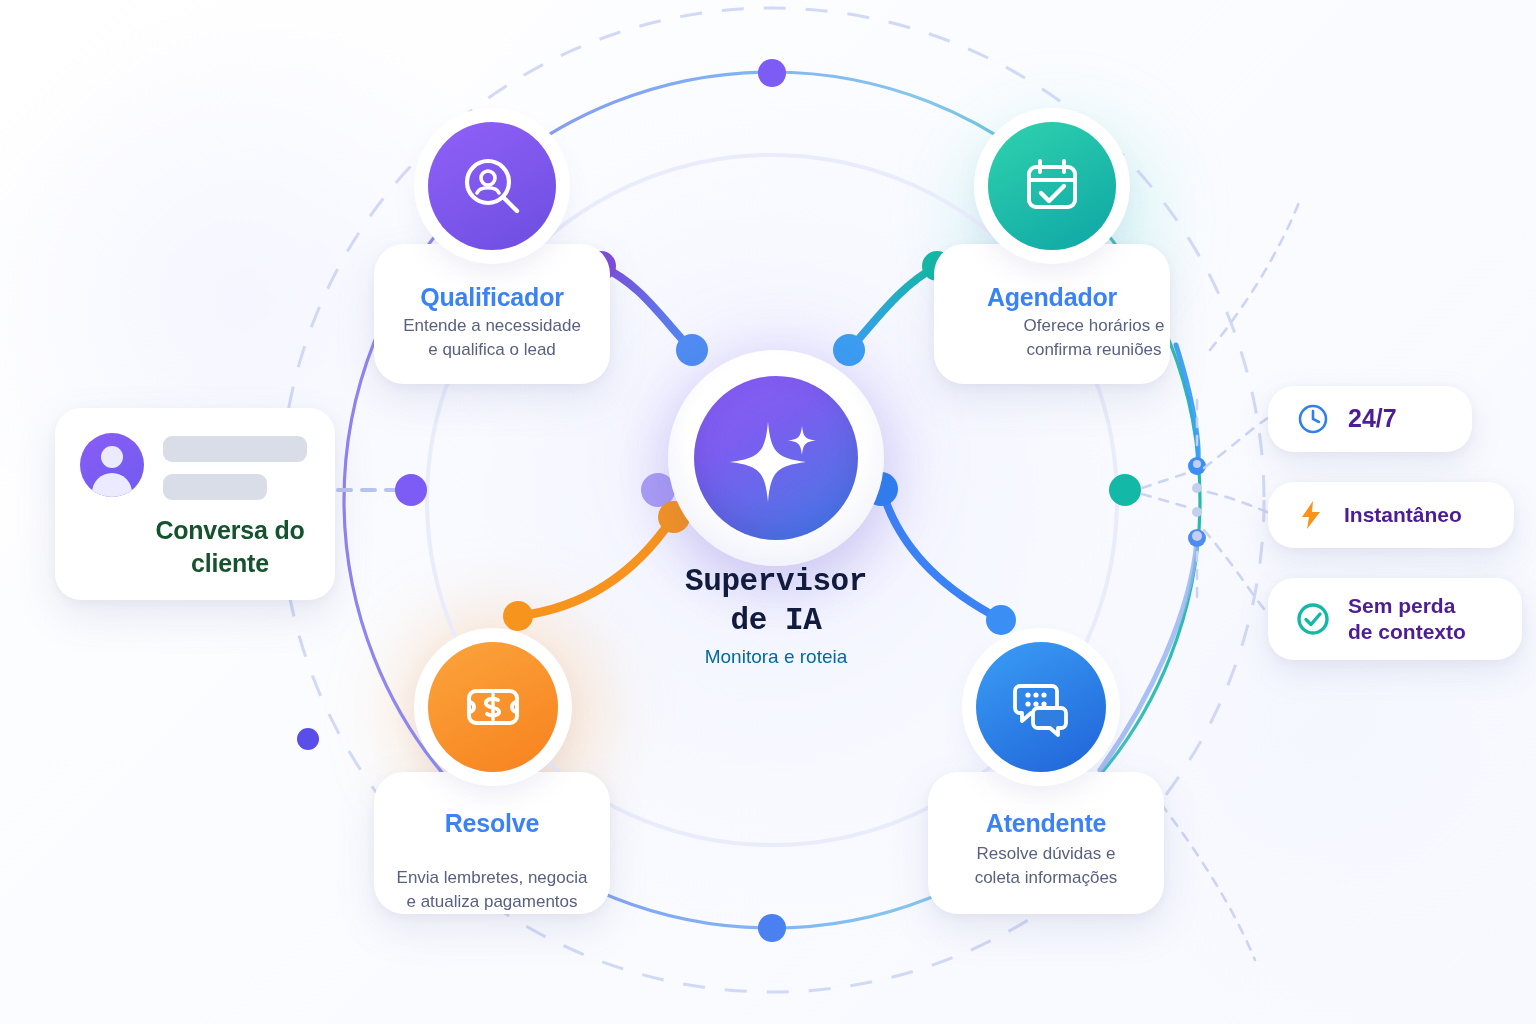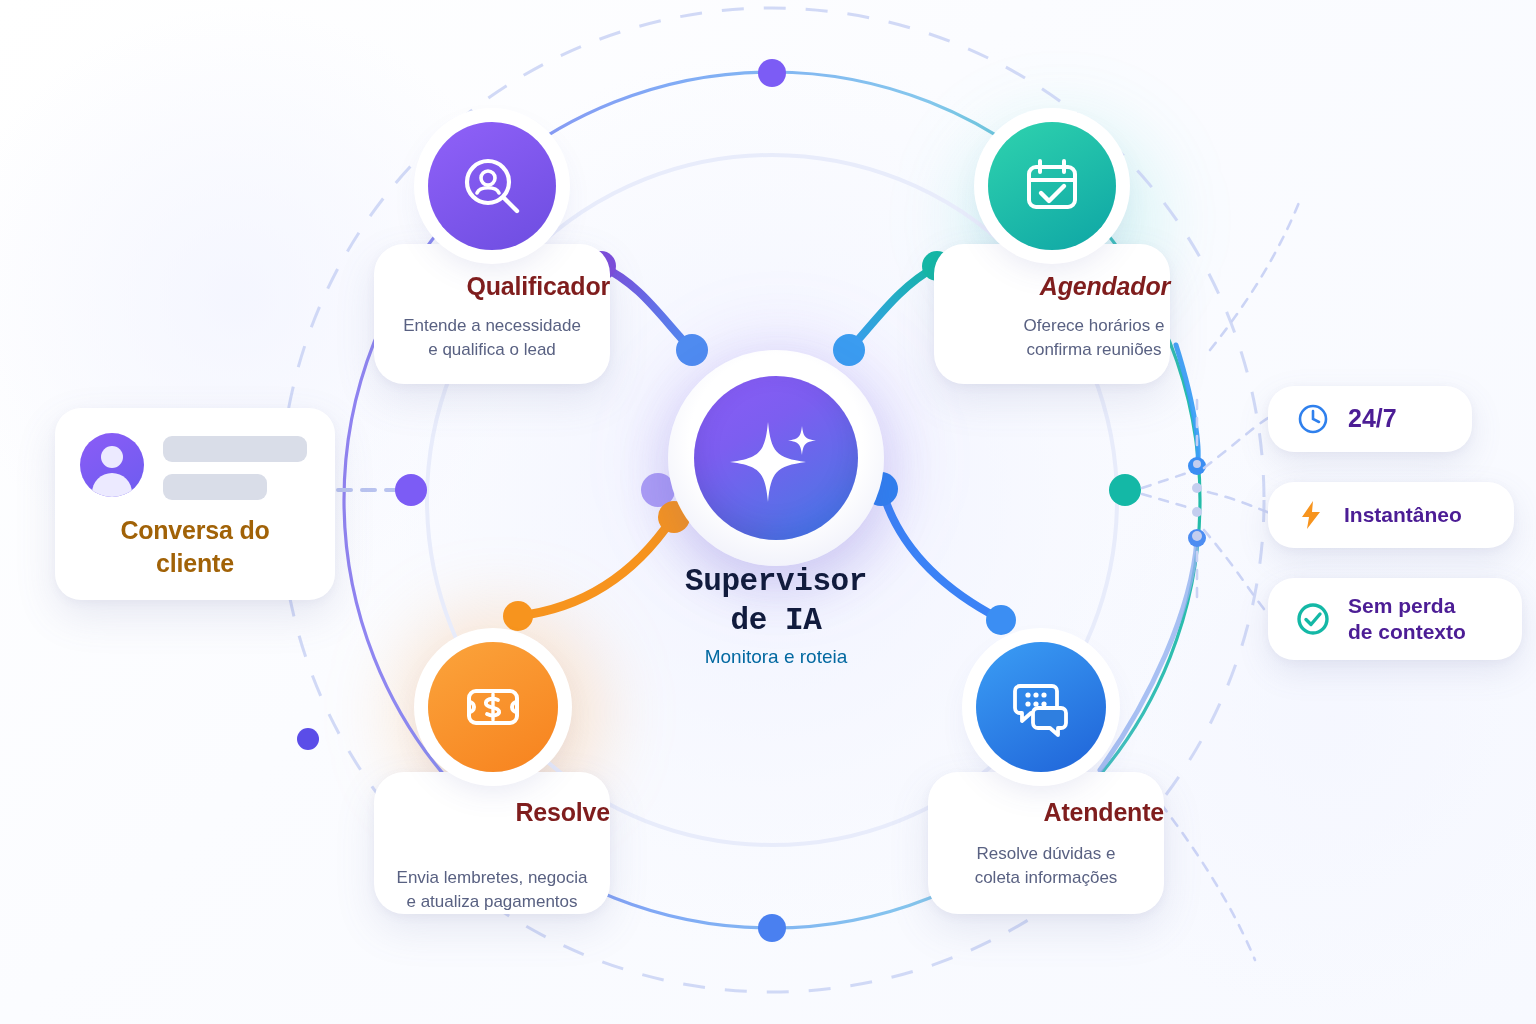--- a/index.html
+++ b/index.html
@@ -29,22 +29,22 @@
     position:absolute;left:0;top:0;
     background:#ffffff;border-radius:30px;
     box-shadow:0 16px 40px rgba(98,106,160,.13), 0 3px 10px rgba(98,106,160,.07);
   }
   .node .disc{
     position:absolute;border-radius:50%;
     display:flex;align-items:center;justify-content:center;
     box-shadow:0 0 0 14px #ffffff, 0 14px 34px rgba(70,80,160,.17);
   }
   .node .title{
-    position:absolute;width:100%;text-align:right;
-    font-weight:bold;color:#7f1d1d;letter-spacing:-.2px;
+    position:absolute;width:100%;text-align:center;
+    font-weight:bold;color:#3b82f6;letter-spacing:-.2px;margin-top:11px;
   }
   .node .sub{
     position:absolute;width:100%;text-align:center;
     color:#596182;line-height:1.42;
   }
 
   
   #hub{position:absolute;left:668px;top:350px;width:216px;height:330px;}
   #hub .halo{
     position:absolute;left:0;top:0;width:216px;height:216px;border-radius:50%;
@@ -69,21 +69,21 @@
   #conv .avatar{position:absolute;left:25px;top:25px;width:64px;height:64px;border-radius:50%;
     background:linear-gradient(150deg,#8b5cf6,#6d5cf0);overflow:hidden;}
   #conv .av-head{position:absolute;left:50%;top:13px;transform:translateX(-50%);
     width:22px;height:22px;border-radius:50%;background:#eceaff;}
   #conv .av-body{position:absolute;left:50%;top:40px;transform:translateX(-50%);
     width:40px;height:34px;border-radius:20px 20px 0 0;background:#eceaff;}
   #conv .ln{position:absolute;background:#d9dde8;border-radius:9px;}
   #conv .ln1{left:108px;top:28px;width:144px;height:26px;}
   #conv .ln2{left:108px;top:66px;width:104px;height:26px;}
   #conv .c-title{position:absolute;top:106px;width:100%;text-align:center;
-    font-size:25px;font-weight:bold;color:#a16207;line-height:1.3;letter-spacing:-.2px;}
+    font-size:25px;font-weight:bold;color:#14532d;line-height:1.3;letter-spacing:-.2px;margin-left:35px;}
 
   
   .pill{position:absolute;background:#ffffff;border-radius:26px;display:flex;align-items:center;
     box-shadow:0 12px 32px rgba(98,106,160,.13), 0 2px 8px rgba(98,106,160,.06);}
   .pill .picon{flex:0 0 auto;display:flex;align-items:center;justify-content:center;}
   .pill .plabel{font-weight:bold;color:#4c1d95;line-height:1.26;}
 </style>
 </head>
 <body>
 
@@ -235,21 +235,21 @@
     <div class="plate" style="width:236px;height:140px;top:122px;"></div>
     <div class="disc" style="left:54px;top:0;width:128px;height:128px;
                 background:linear-gradient(150deg,#2fd3ae,#0ea5a5);">
       <svg width="66" height="66" viewBox="0 0 66 66">
         <rect x="10" y="14" width="46" height="40" rx="7" fill="none" stroke="#fff" stroke-width="4"></rect>
         <path d="M10 27 L 56 27" stroke="#fff" stroke-width="4"></path>
         <path d="M21 8 L 21 19 M45 8 L 45 19" stroke="#fff" stroke-width="4" stroke-linecap="round"></path>
         <path d="M22 40 L 30 48 L 45 33" fill="none" stroke="#fff" stroke-width="4.4" stroke-linecap="round" stroke-linejoin="round"></path>
       </svg>
     </div>
-    <div class="title" style="top:150px;font-size:25px;font-style:italic;">Agendador</div>
+    <div class="title" style="top:150px;font-size:25px;">Agendador</div>
     <div class="sub" style="top:192px;font-size:17px;padding-left:42px;">
       <span>Oferece horários e</span><br>
       <span>confirma reuniões</span>
     </div>
   </div>
 
   <div class="node" style="left:374px;top:642px;width:236px;height:272px;">
     <div class="plate" style="width:236px;height:142px;top:130px;"></div>
     <div class="disc" style="left:54px;top:0;width:130px;height:130px;
                 background:linear-gradient(150deg,#fba43c,#f7821e);">

